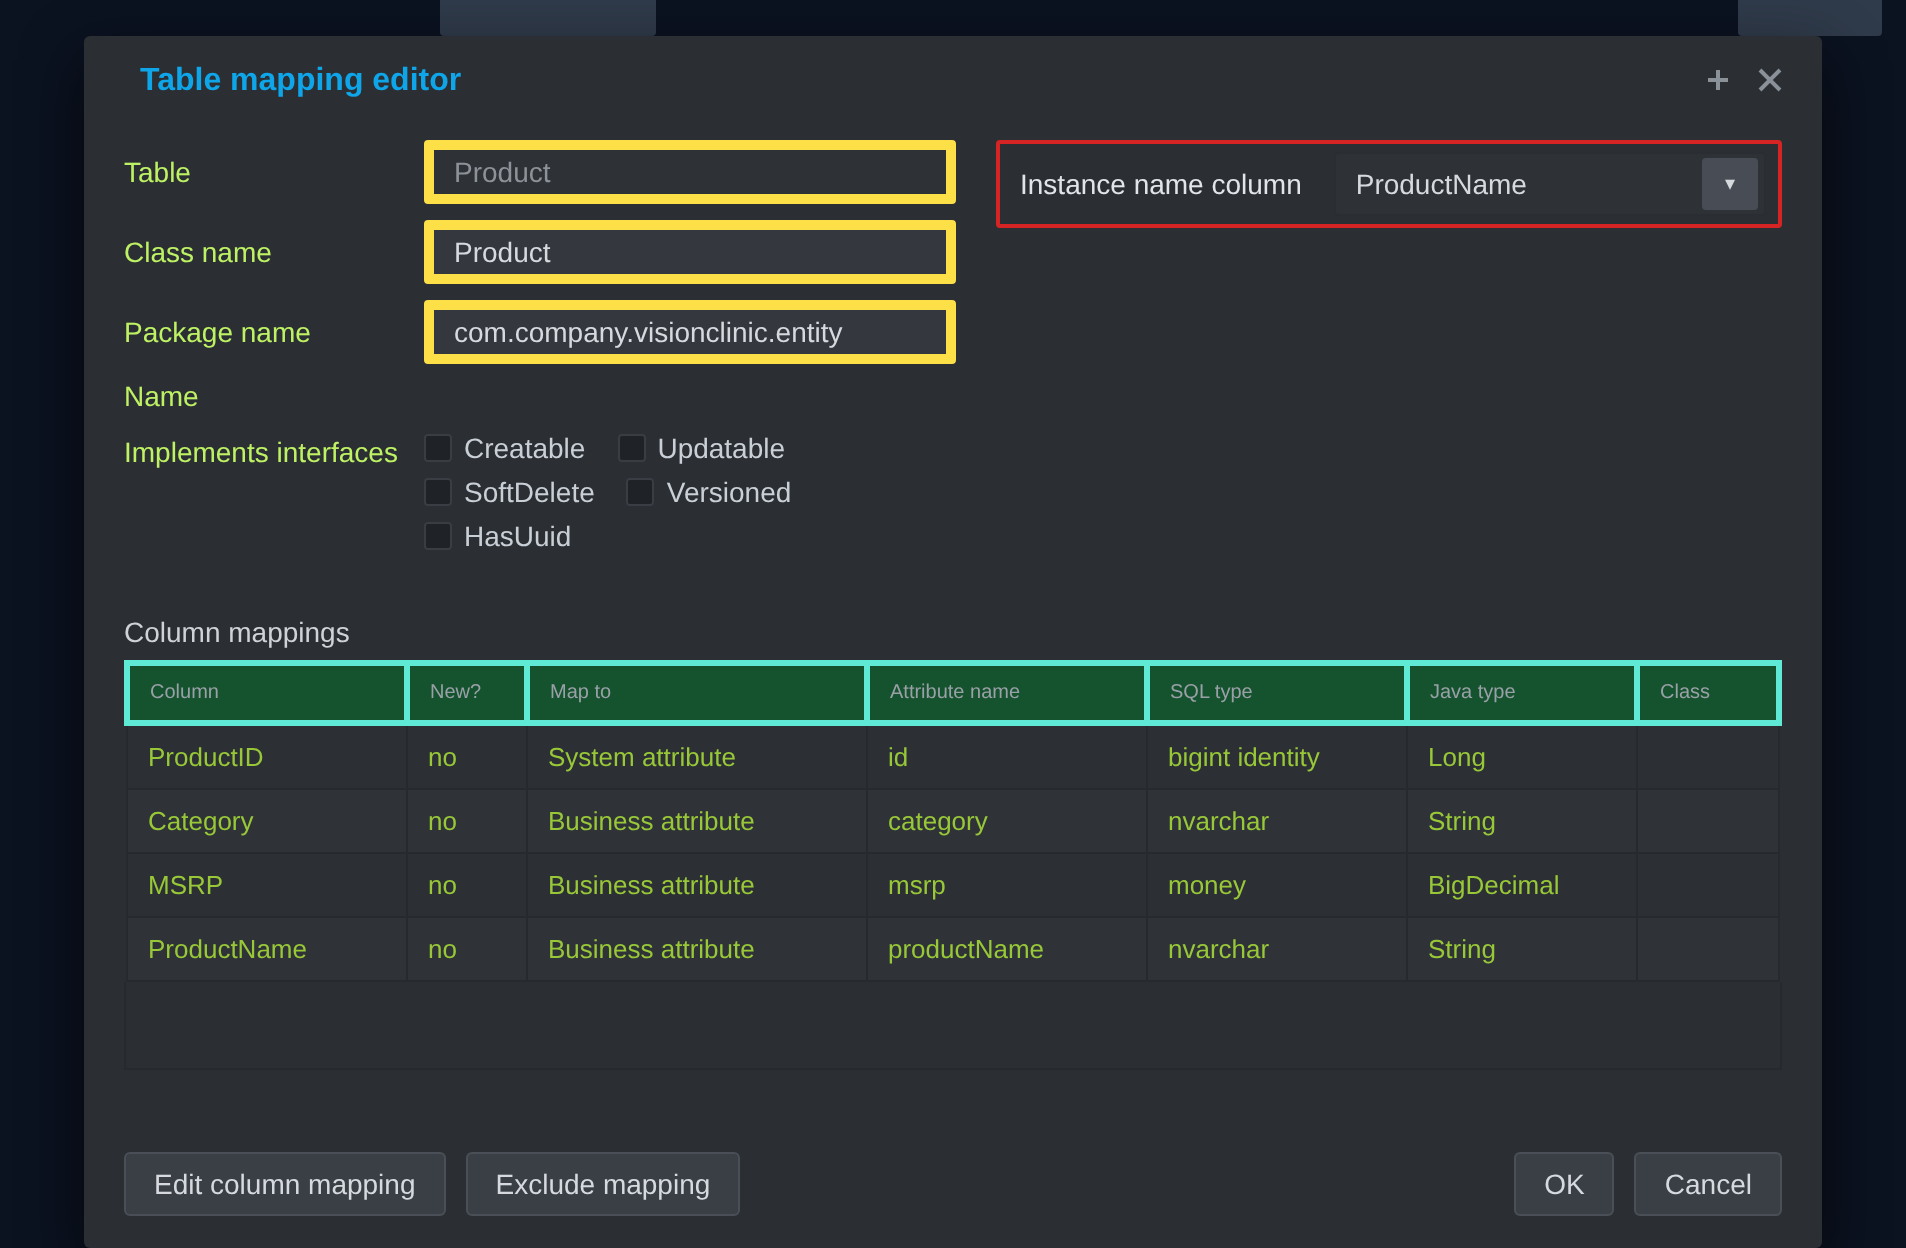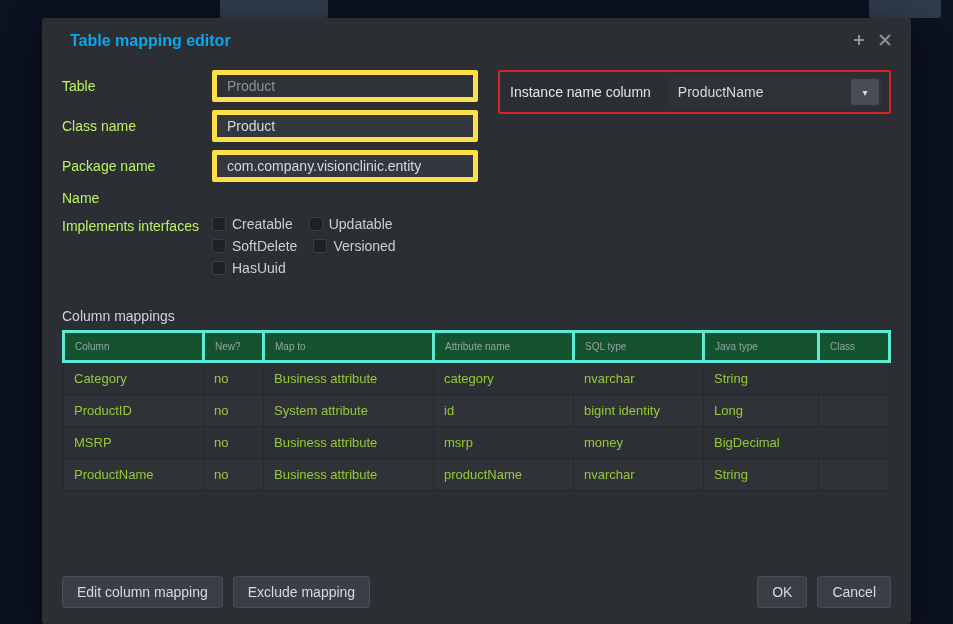--- a/index.html
+++ b/index.html
@@ -178,38 +178,38 @@
           <th class="col-new">New?</th>
           <th class="col-mapto">Map to</th>
           <th class="col-attr">Attribute name</th>
           <th class="col-sql">SQL type</th>
           <th class="col-java">Java type</th>
           <th class="col-val">Class</th>
         </tr>
       </thead>
       <tbody id="rows">
           <tr>
+            <td>ProductID</td>
+            <td>no</td>
+            <td>System attribute</td>
+            <td>id</td>
+            <td>bigint identity</td>
+            <td>Long</td>
+            <td></td>
+          </tr>
+          <tr>
             <td>Category</td>
             <td>no</td>
             <td>Business attribute</td>
             <td>category</td>
             <td>nvarchar</td>
             <td>String</td>
             <td></td>
           </tr>
           <tr>
-            <td>ProductID</td>
-            <td>no</td>
-            <td>System attribute</td>
-            <td>id</td>
-            <td>bigint identity</td>
-            <td>Long</td>
-            <td></td>
-          </tr>
-          <tr>
             <td>MSRP</td>
             <td>no</td>
             <td>Business attribute</td>
             <td>msrp</td>
             <td>money</td>
             <td>BigDecimal</td>
             <td></td>
           </tr>
           <tr>
             <td>ProductName</td>

